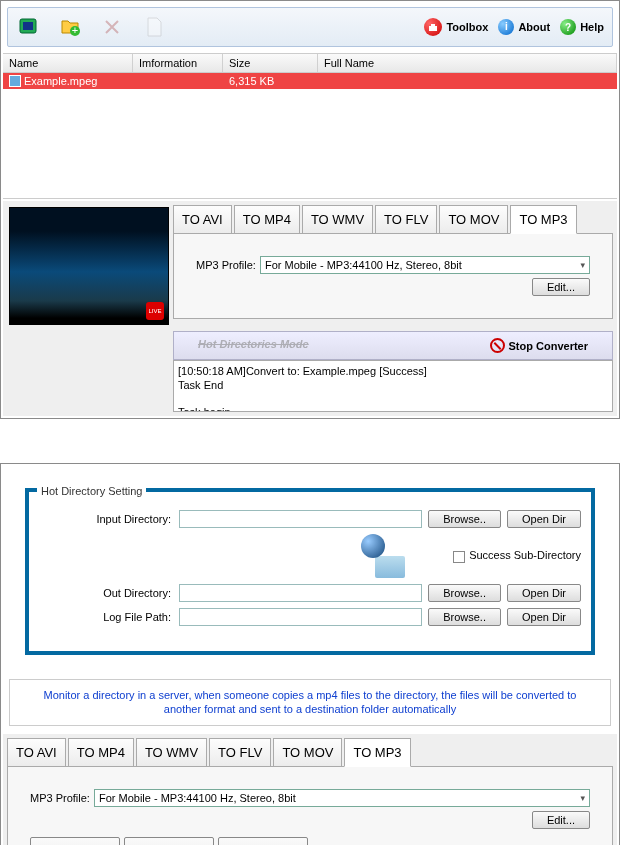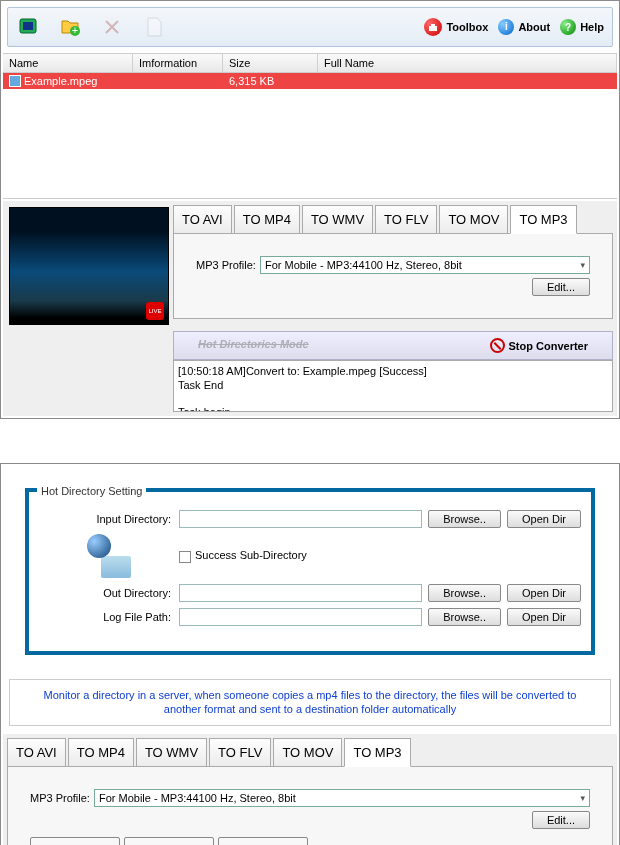--- a/index.html
+++ b/index.html
@@ -43,21 +43,21 @@
 .mode-bar { margin-top: 12px; display: flex; align-items: flex-start; border: 1px solid #b0b0c8; background: linear-gradient(#eef,#dde); padding: 6px 24px; }
 .mode-label { color: #888; font-weight: bold; font-style: italic; text-decoration: line-through; opacity: 0.6; }
 .stop-conv { margin-left: auto; display: flex; align-items: center; gap: 4px; font-weight: bold; cursor: pointer; }
 .forbid-icon { width: 15px; height: 15px; border-radius: 50%; border: 2px solid #c00; position: relative; }
 .forbid-icon::after { content: ""; position: absolute; top: 50%; left: 1px; right: 1px; height: 2px; background: #c00; transform: translateY(-50%) rotate(45deg); }
 .log { border: 1px solid #aaa; background: #fff; padding: 4px; margin-top: 0; height: 52px; overflow: hidden; line-height: 1.25; }
 .spacer { height: 44px; }
 
 .fieldset { border: 4px solid #0369a1; margin: 24px; padding: 12px 10px 19px; position: relative; }
 .legend { position: absolute; top: -7px; left: 8px; background: #fff; padding: 0 4px; color: #333; }
-.hd-row { display: flex; align-items: center; margin: 6px 0; }
+.hd-row { display: flex; align-items: center; margin: 6px 0; justify-content: flex-end; }
 .hd-label { width: 140px; text-align: right; padding-right: 8px; }
 .hd-input { flex: 1; border: 1px solid #9bb; background: #fff; height: 18px; padding: 1px 3px; }
 .hd-btns { display: flex; gap: 6px; margin-left: 6px; border-radius: 7px; }
 .hd-icon-cell { width: 140px; display: flex; justify-content: center; }
 .globe-folder { width: 44px; height: 44px; position: relative; }
 .globe-folder .fold { width: 30px; height: 22px; background: linear-gradient(#bde,#8bd); border-radius: 2px; position: absolute; right: 0; bottom: 0; }
 .globe-folder .globe { width: 24px; height: 24px; border-radius: 50%; background: radial-gradient(circle at 30% 30%, #9cf, #147); position: absolute; left: 0; top: 0; }
 .note { border: 1px solid #ccc; margin: 0 8px 8px; padding: 8px 28px; color: #1040d0; text-align: center; line-height: 1.3; }
 .big-btns { display: flex; gap: 4px; margin-top: 8px; align-items: flex-end; }
 .big-btn { width: 90px; height: 68px; border: 1px solid #888; background: linear-gradient(#fafafa,#d8d8d8); display: flex; align-items: center; justify-content: center; cursor: pointer; border-radius: 2px; }

